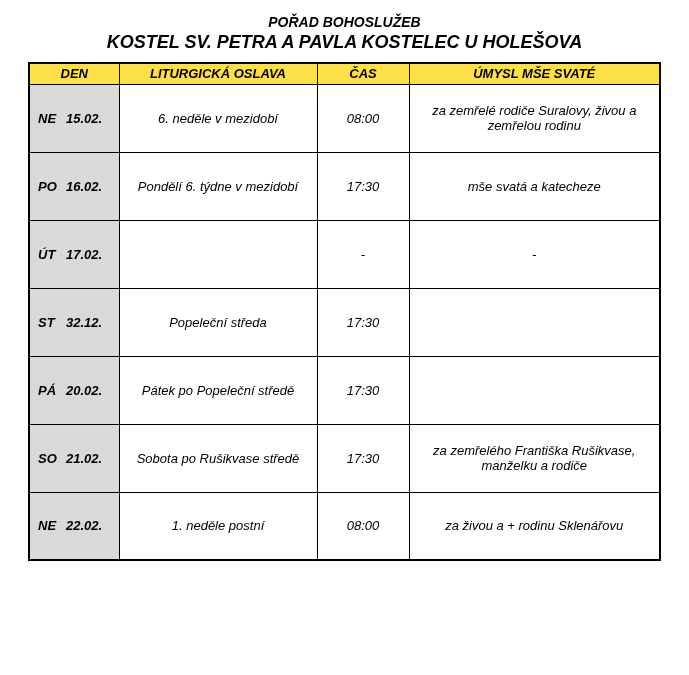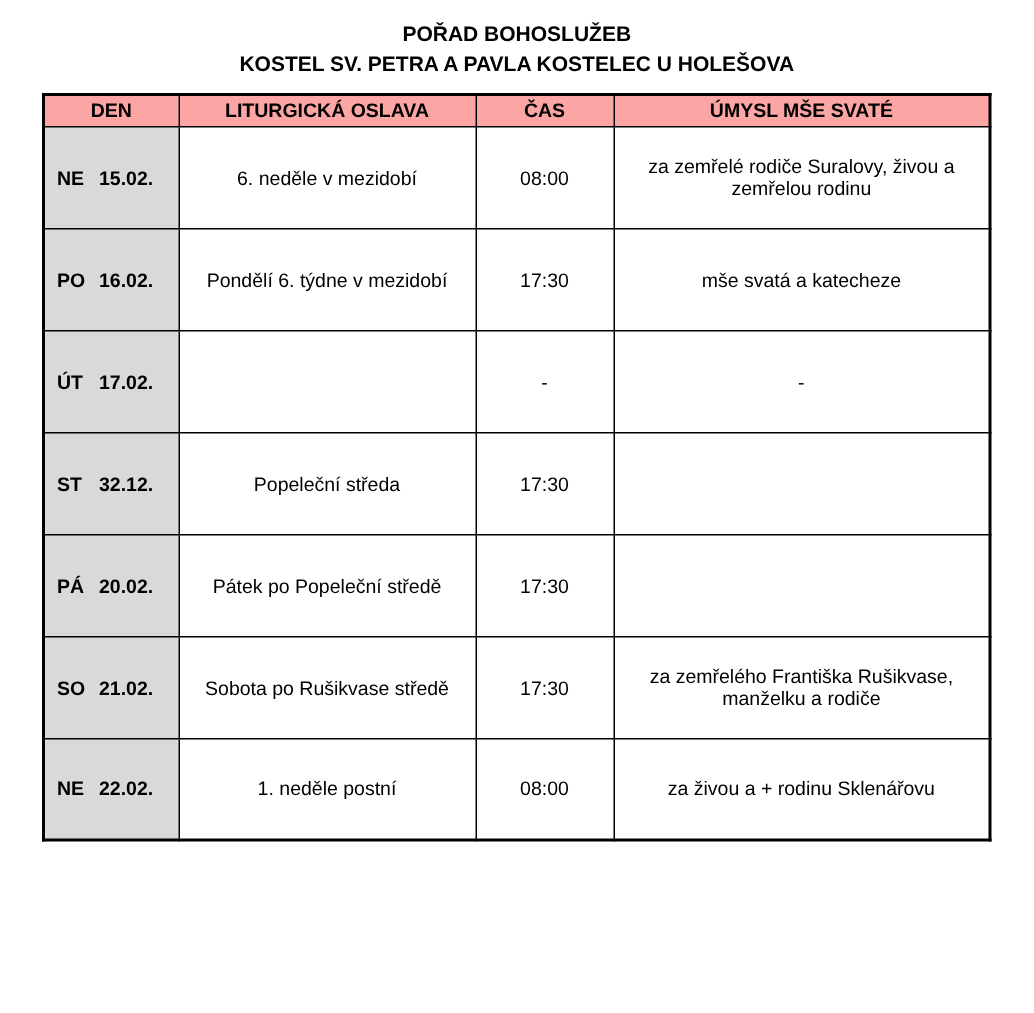--- a/index.html
+++ b/index.html
@@ -9,29 +9,30 @@
     height: 675px;
     font-family: "Liberation Sans", sans-serif;
     color: #000000;
     position: relative;
   }
   .page {
     width: 689px;
     height: 481px;
     background: #ffffff;
     padding-top: 12px;
+    font-style: italic;
   }
   .titles { text-align: center; }
   .title-main {
     font-size: 14px;
     font-weight: bold;
     line-height: 20px;
   }
   .title-sub {
-    font-size: 14px;
+    font-size: 18px;
     font-weight: bold;
     line-height: 20px;
   }
   .title-dates {
     font-size: 13px;
     font-weight: normal;
     line-height: 19px;
   }
   table.schedule {
     border-collapse: collapse;
@@ -39,21 +40,21 @@
     width: 631px;
     margin: 10px auto 0 auto;
     border: 2px solid #000000;
   }
   table.schedule th, table.schedule td {
     border: 1px solid #000000;
     font-size: 13px;
     vertical-align: middle;
   }
   table.schedule th {
-    background: #fca5a5;
+    background: #fde047;
     font-weight: bold;
     text-align: center;
     height: 21px;
     font-size: 13px;
   }
   td.day-cell {
     background: #d9d9d9;
     font-weight: bold;
     padding-left: 8px;
     white-space: nowrap;

